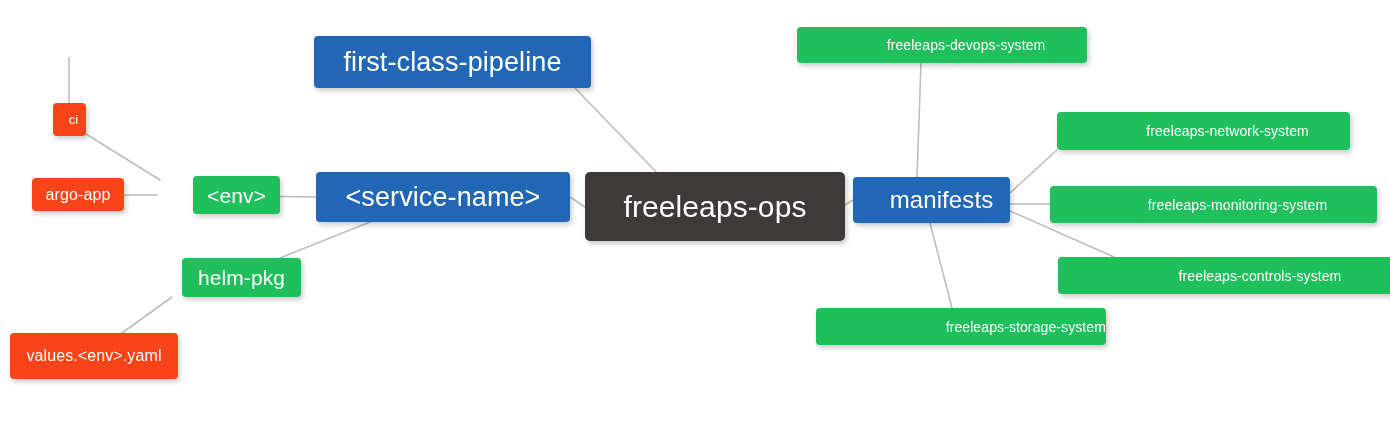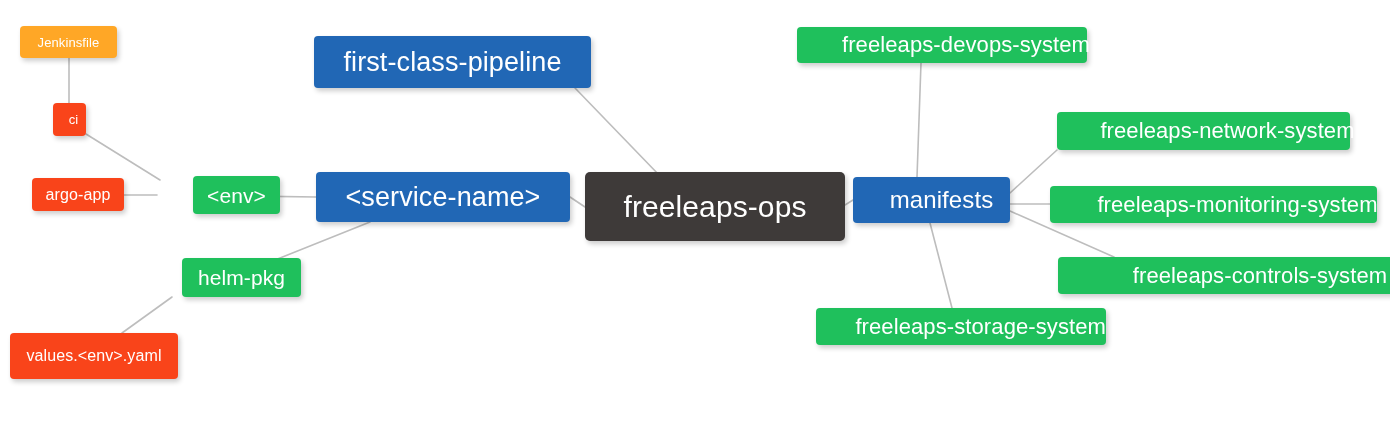--- a/index.html
+++ b/index.html
@@ -51,21 +51,21 @@
     letter-spacing: 0.1px;
     user-select: none;
   }
   .node.root {
     border-radius: 5px;
   }
   .lvl-root   { font-size: 30px; }
   .lvl-1      { font-size: 27px; }
   .lvl-1-sm   { font-size: 24px; padding-left: 20px; }
   .lvl-2      { font-size: 21px; margin-left: 36px; }
-  .lvl-2-sm   { font-size: 22px; padding-left: 48px; }
+  .lvl-2-sm   { font-size: 14px; padding-left: 48px; }
   .lvl-3      { font-size: 16px; }
   .lvl-4      { font-size: 13px; }
 </style>
 </head>
 <body>
 
 <div id="mindmap">
 
   <svg id="edge-layer" viewBox="0 0 1390 421" xmlns="http://www.w3.org/2000/svg">
     <g>
@@ -103,23 +103,20 @@
   </div>
 
   <div class="node lvl-2" style="left:157px; top:176px; width:87px; height:38px; background:#1fc05c;">
     <span>&lt;env&gt;</span>
   </div>
 
   <div class="node lvl-2" style="left:146px; top:258px; width:119px; height:39px; background:#1fc05c;">
     <span>helm-pkg</span>
   </div>
 
-  <div class="node lvl-4" style="left:20px; top:26px; width:97px; height:32px; background:#ffa726;">
-    <span>Jenkinsfile</span>
-  </div>
 
   <div class="node lvl-4" style="left:53px; top:103px; width:33px; height:33px; background:#f9441a;padding-left:8px;">
     <span>ci</span>
   </div>
 
   <div class="node lvl-3" style="left:32px; top:178px; width:92px; height:33px; background:#f9441a;">
     <span>argo-app</span>
   </div>
 
   <div class="node lvl-3" style="left:10px; top:333px; width:168px; height:46px; background:#f9441a;">

